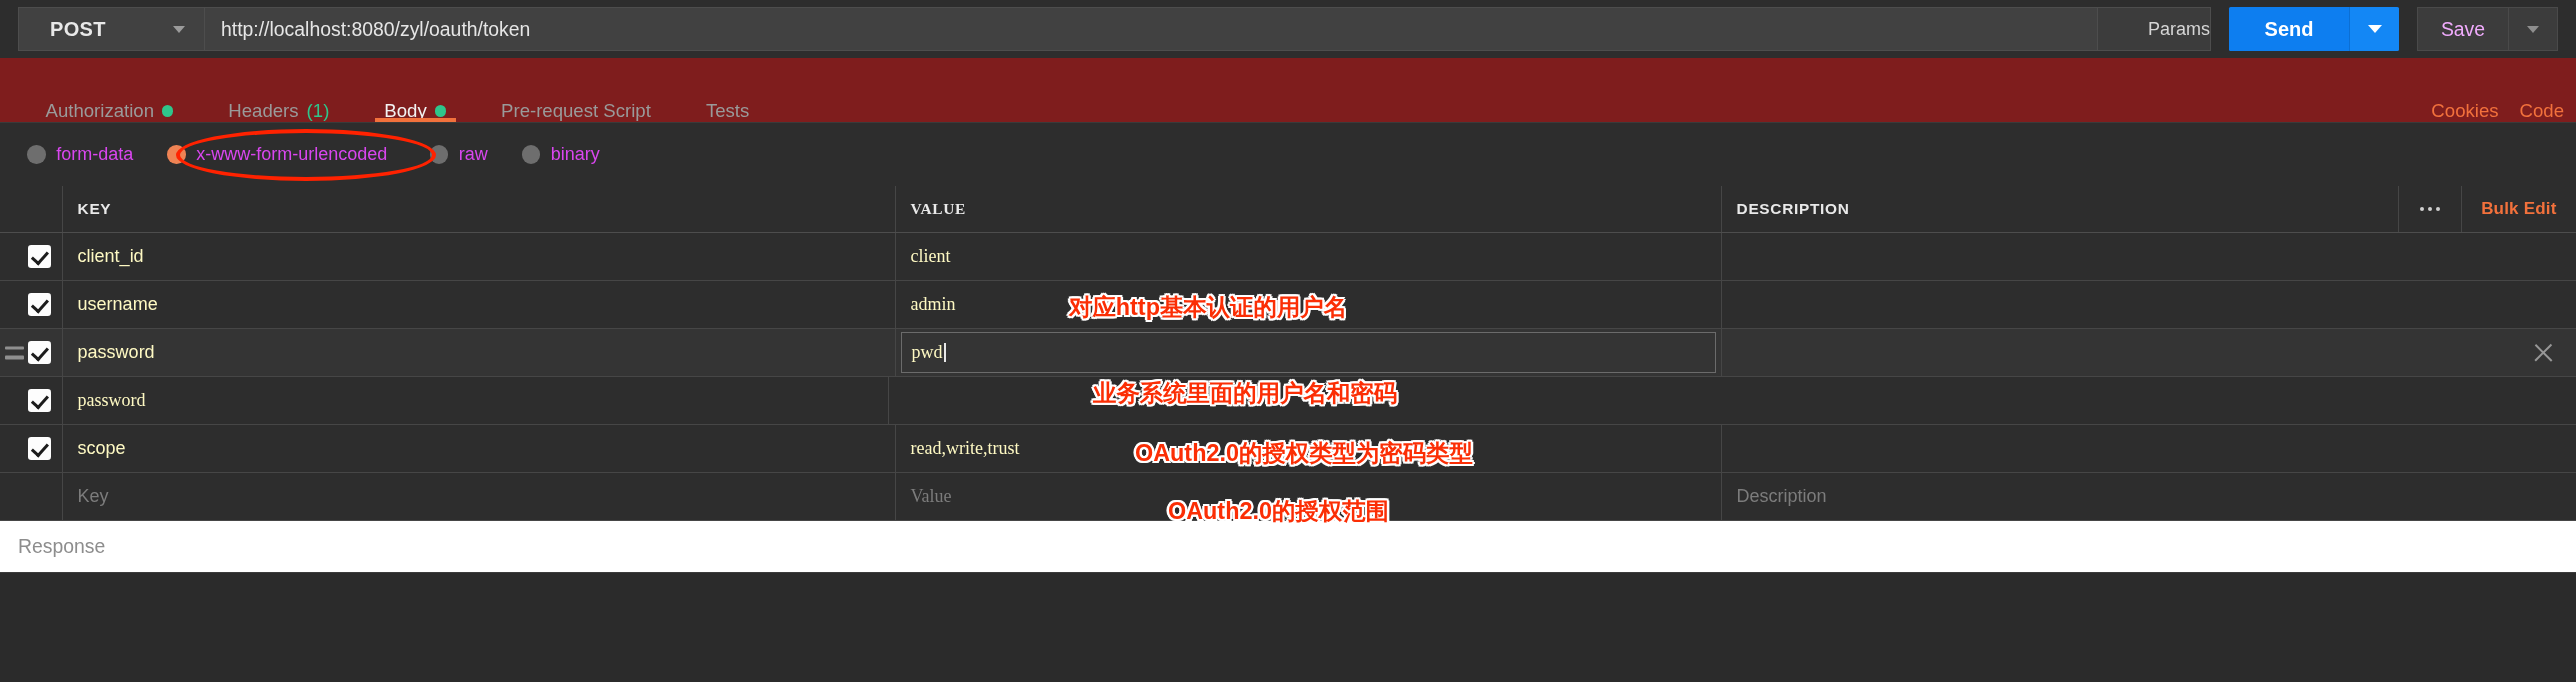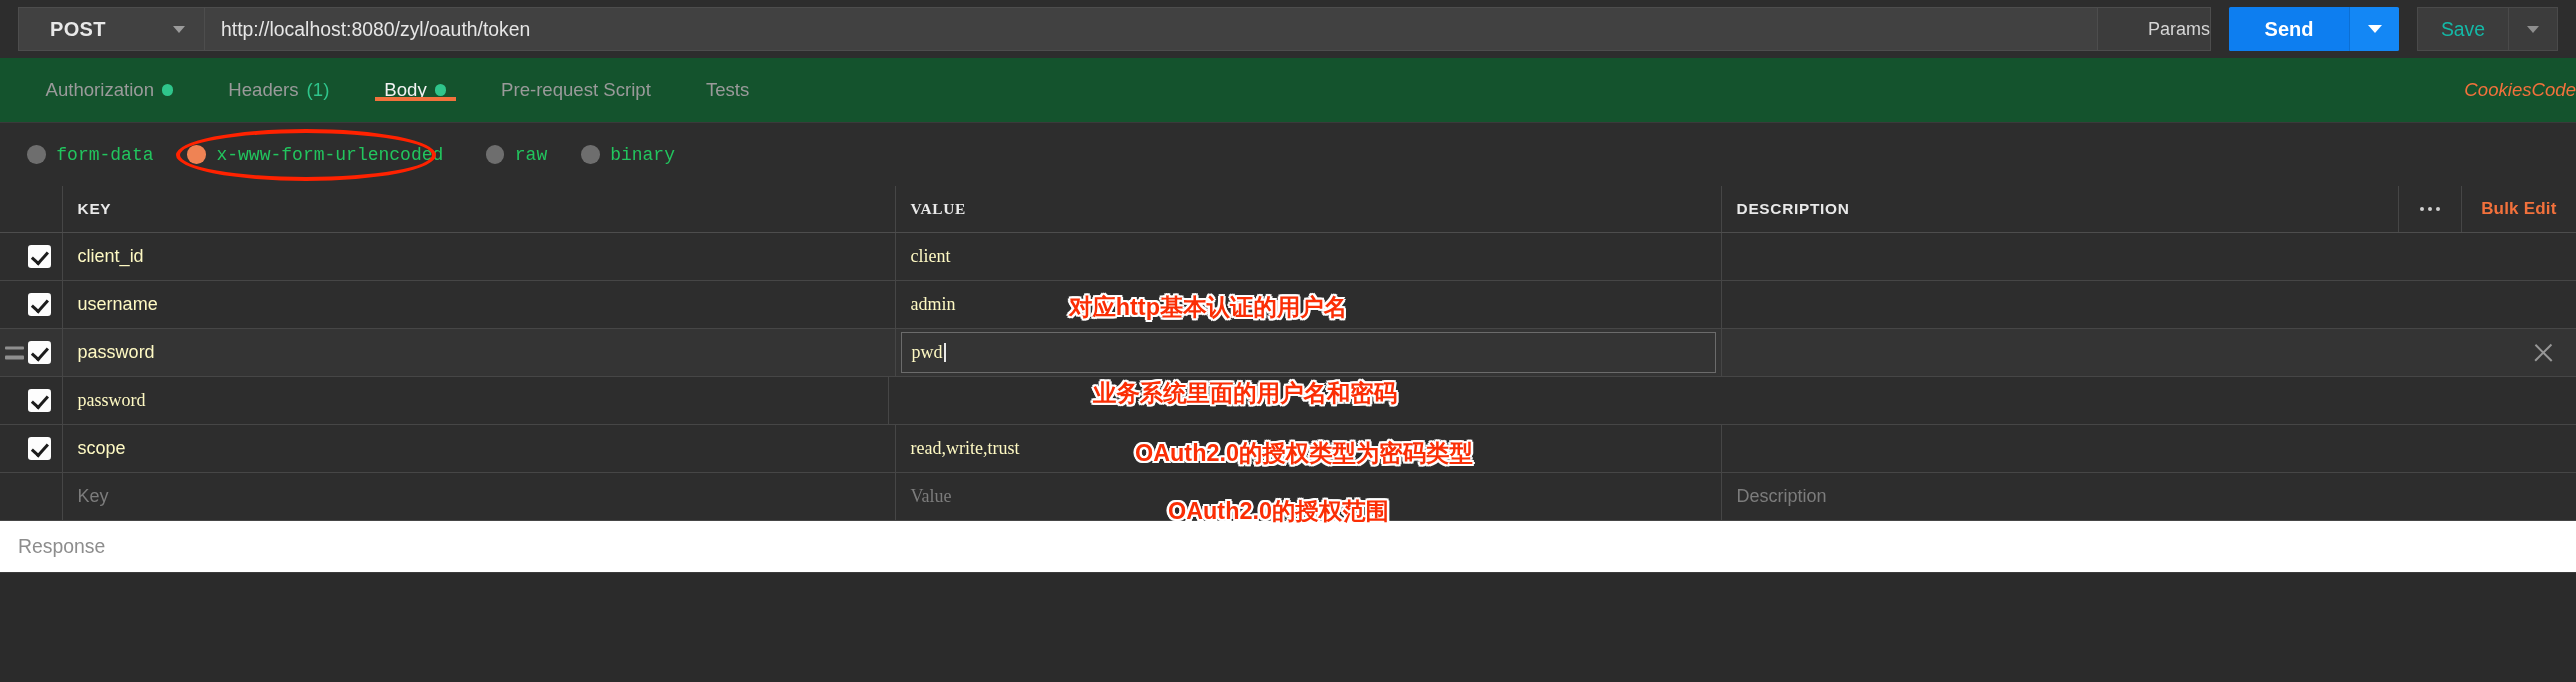--- a/index.html
+++ b/index.html
@@ -97,44 +97,44 @@
     border-right: 7.3px solid transparent;
     border-top: 8px solid #ffffff;
   }
   .save-group { display: flex; height: 44px; margin-left: 18px; }
   .save-btn {
     width: 91px;
     background: #3c3c3c;
     border: 0.8px solid #4a4a4a;
     border-right: none;
     display: flex; align-items: center; justify-content: center;
-    color: #14b8a6; font-size: 19.4px;
+    color: #f0abfc; font-size: 19.4px;
     cursor: pointer;
     text-align: center;
   }
   .save-caret-btn {
     width: 50px;
     background: #3c3c3c;
     border: 0.8px solid #4a4a4a;
     display: flex; align-items: center; justify-content: center;
     cursor: pointer;
   }
   .save-caret {
     width: 0; height: 0;
     border-left: 6.5px solid transparent;
     border-right: 6.5px solid transparent;
     border-top: 7.3px solid #8e8e8e;
   }
 
   
   .tabsrow {
     height: 65px;
-    background: #14532d;
-    display: flex;
-    align-items: center;
+    background: #7f1d1d;
+    display: flex;
+    align-items: flex-end;
     padding-left: 18px;
     border-bottom: 0.8px solid #3a3a3a;
     position: relative;
   }
   .tab {
     display: flex;
     align-items: center;
     gap: 8px;
     padding: 0 27.5px;
     color: #9a9a9a;
@@ -154,22 +154,22 @@
     width: 11.3px; height: 11.3px;
     border-radius: 50%;
     background: #2fc58b;
     display: inline-block;
   }
   .count { color: #2fc58b; font-size: 18.6px; }
   .tabs-right {
     margin-left: auto;
     display: flex;
     align-items: center;
-    padding-right: 0;
-    font-style: italic;
+    gap: 21px;
+    padding-right: 12px;
   }
   .link-orange {
     color: #f2713c;
     font-size: 18.6px;
     cursor: pointer;
     white-space: nowrap;
   }
 
   
   .radiorow {
@@ -189,21 +189,21 @@
     cursor: pointer;
     position: relative;
     padding: 4.9px 3.2px;
   }
   .radio-circle {
     width: 18.6px; height: 18.6px;
     border-radius: 50%;
     background: #6e6e6e;
   }
   .radio-circle.sel { background: #ef8354; }
-  .radio-label { color: #22c55e; font-size: 18px; white-space: nowrap; font-family: Liberation Mono, monospace; }
+  .radio-label { color: #d946ef; font-size: 18px; white-space: nowrap; }
   .ellipse-annot {
     position: absolute;
     border: 4px solid #ff2200;
     border-radius: 50%;
     pointer-events: none;
   }
 
   
   .table { background: #2d2d2d; }
   .trow {

